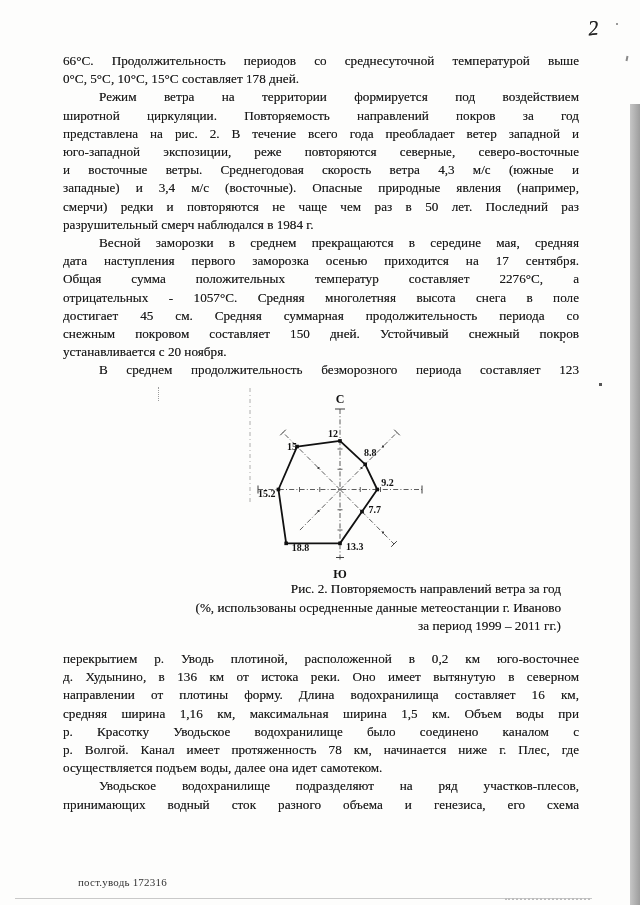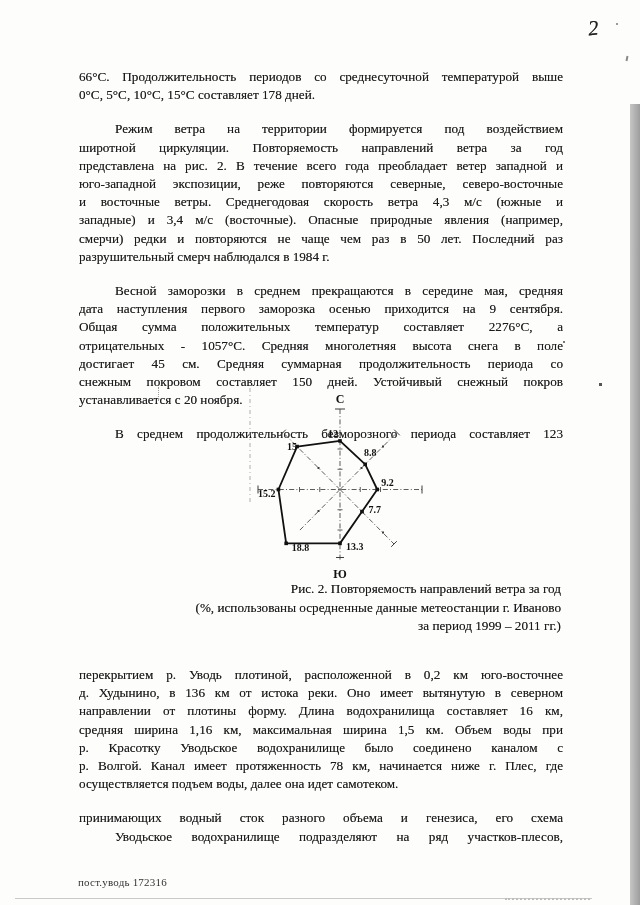--- a/index.html
+++ b/index.html
@@ -6,21 +6,21 @@
   .page{
     position:relative;width:640px;height:905px;margin:0 auto;
     background:#fdfdfc;overflow:hidden;
     font-family:"Liberation Serif", serif;color:#1b1b1b;
   }
   .textblock{
     position:absolute;left:63px;width:516px;
     font-size:13.2px;line-height:18.2px;
     text-shadow:0 0 .4px rgba(20,20,20,.55);
   }
-  .para{margin:16px;}
+  .para{margin:0;}
   .line{text-align:justify;text-align-last:justify;white-space:normal;}
   .line.last{text-align-last:left;}
   .line.indent{text-indent:36px;}
   .caption{
     position:absolute;left:45px;top:580px;width:516px;
     font-size:13.2px;line-height:18.6px;text-align:right;
     text-shadow:0 0 .4px rgba(20,20,20,.55);
   }
   .pagenum{
     position:absolute;left:588px;top:16px;
@@ -54,31 +54,31 @@
 
   <div class="pagenum">2</div>
 
   <div class="textblock" id="block1" style="top:52px;">
       <div class="para">
         <div class="line">66°С. Продолжительность периодов со среднесуточной температурой выше</div>
         <div class="line last">0°С, 5°С, 10°С, 15°С составляет 178 дней.</div>
       </div>
       <div class="para">
         <div class="line indent">Режим ветра на территории формируется под воздействием</div>
-        <div class="line">широтной циркуляции. Повторяемость направлений ветра за год</div>
+        <div class="line">широтной циркуляции. Повторяемость направлений покров за год</div>
         <div class="line">представлена на рис. 2. В течение всего года преобладает ветер западной и</div>
         <div class="line">юго-западной экспозиции, реже повторяются северные, северо-восточные</div>
         <div class="line">и восточные ветры. Среднегодовая скорость ветра 4,3 м/с (южные и</div>
         <div class="line">западные) и 3,4 м/с (восточные). Опасные природные явления (например,</div>
         <div class="line">смерчи) редки и повторяются не чаще чем раз в 50 лет. Последний раз</div>
         <div class="line last">разрушительный смерч наблюдался в 1984 г.</div>
       </div>
       <div class="para">
         <div class="line indent">Весной заморозки в среднем прекращаются в середине мая, средняя</div>
-        <div class="line">дата наступления первого заморозка осенью приходится на 9 сентября.</div>
+        <div class="line">дата наступления первого заморозка осенью приходится на 17 сентября.</div>
         <div class="line">Общая сумма положительных температур составляет 2276°С, а</div>
         <div class="line">отрицательных - 1057°С. Средняя многолетняя высота снега в поле</div>
         <div class="line">достигает 45 см. Средняя суммарная продолжительность периода со</div>
         <div class="line">снежным покровом составляет 150 дней. Устойчивый снежный покров</div>
         <div class="line last">устанавливается с 20 ноября.</div>
       </div>
       <div class="para">
         <div class="line indent">В среднем продолжительность безморозного периода составляет 123</div>
       </div>
     </div>
@@ -143,22 +143,22 @@
       <div class="para">
         <div class="line">перекрытием р. Уводь плотиной, расположенной в 0,2 км юго-восточнее</div>
         <div class="line">д. Худынино, в 136 км от истока реки. Оно имеет вытянутую в северном</div>
         <div class="line">направлении от плотины форму. Длина водохранилища составляет 16 км,</div>
         <div class="line">средняя ширина 1,16 км, максимальная ширина 1,5 км. Объем воды при</div>
         <div class="line">р. Красотку Уводьское водохранилище было соединено каналом с</div>
         <div class="line">р. Волгой. Канал имеет протяженность 78 км, начинается ниже г. Плес, где</div>
         <div class="line last">осуществляется подъем воды, далее она идет самотеком.</div>
       </div>
       <div class="para">
+        <div class="line indent">Уводьское водохранилище подразделяют на ряд участков-плесов,</div>
         <div class="line">принимающих водный сток разного объема и генезиса, его схема</div>
-        <div class="line indent">Уводьское водохранилище подразделяют на ряд участков-плесов,</div>
       </div>
     </div>
 
   <div class="footer">пост.уводь 172316</div>
 
   <div class="dotted-artifact"></div>
   <div class="speck a"></div>
   <div class="speck b"></div>
   <div class="speck c"></div>
   <div class="speck d"></div>

